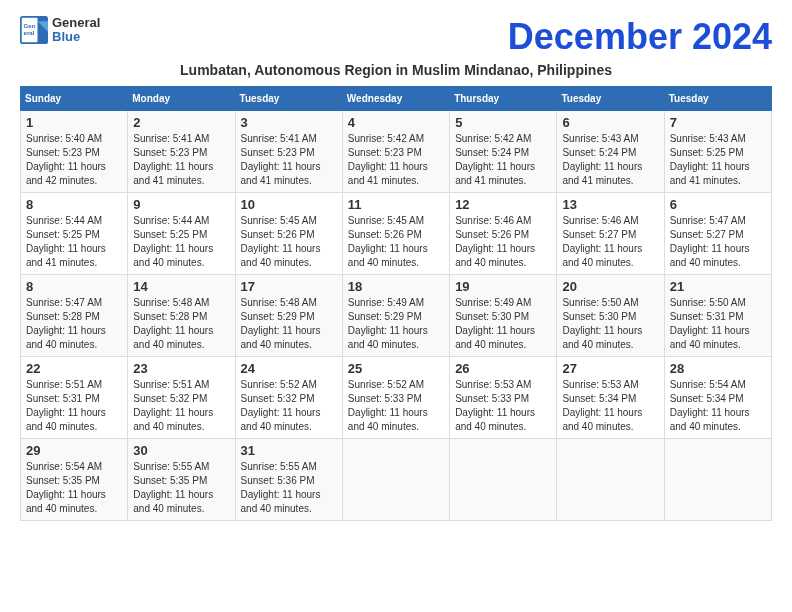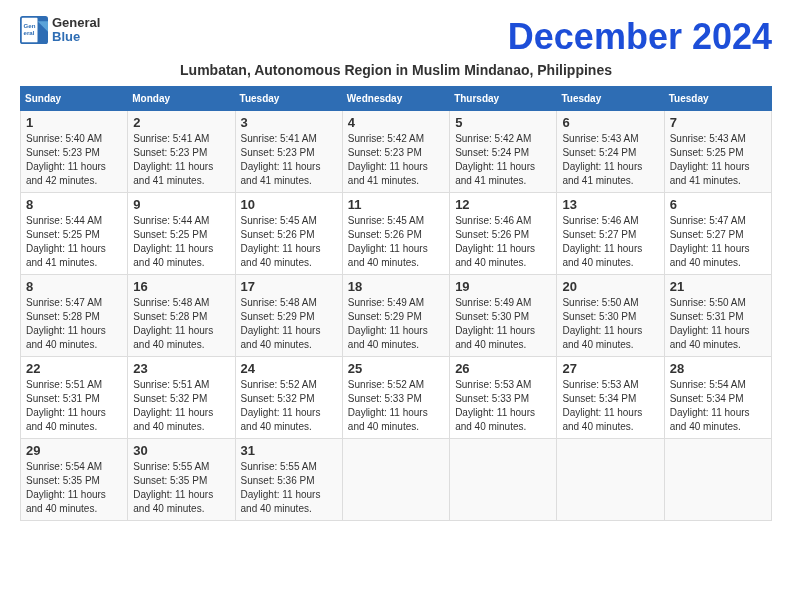--- a/index.html
+++ b/index.html
@@ -246,21 +246,21 @@
       <tr>
         <td>
         <span class="day-number">8</span>
         <div class="day-info">
           Sunrise: 5:47 AM<br>
           Sunset: 5:28 PM<br>
           Daylight: 11 hours and 40 minutes.
         </div>
       </td>
         <td>
-        <span class="day-number">16</span>
+        <span class="day-number">14</span>
         <div class="day-info">
           Sunrise: 5:48 AM<br>
           Sunset: 5:28 PM<br>
           Daylight: 11 hours and 40 minutes.
         </div>
       </td>
         <td>
         <span class="day-number">17</span>
         <div class="day-info">
           Sunrise: 5:48 AM<br>

